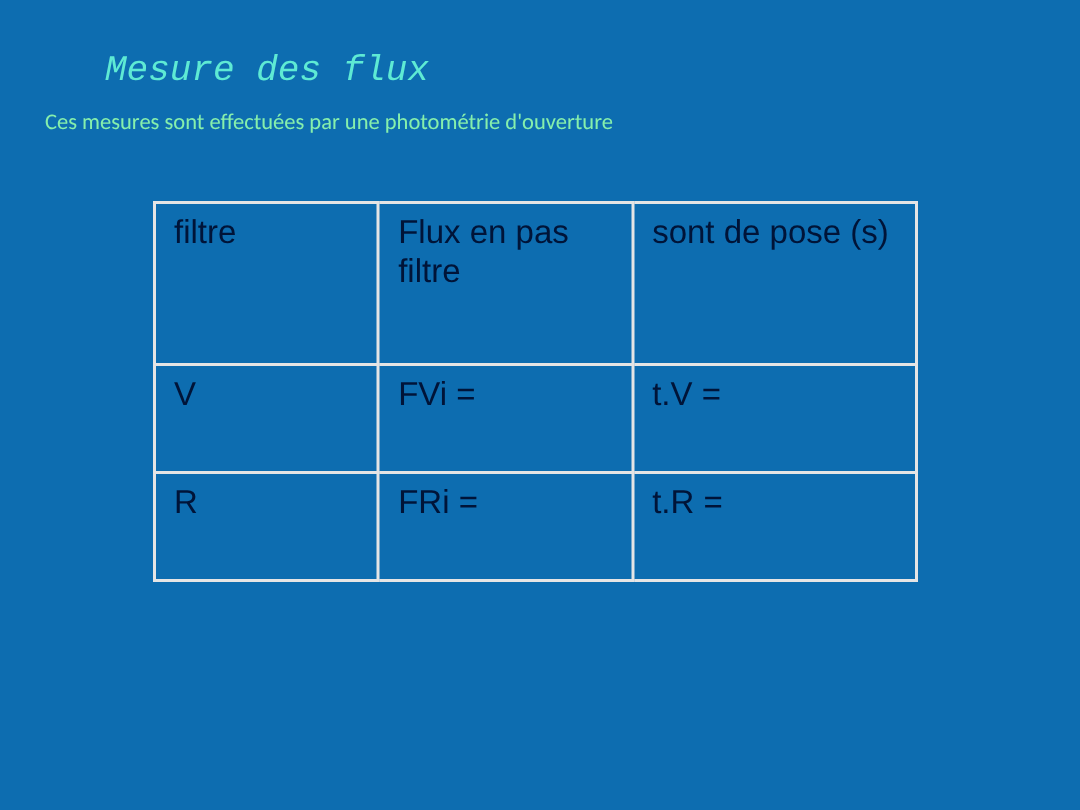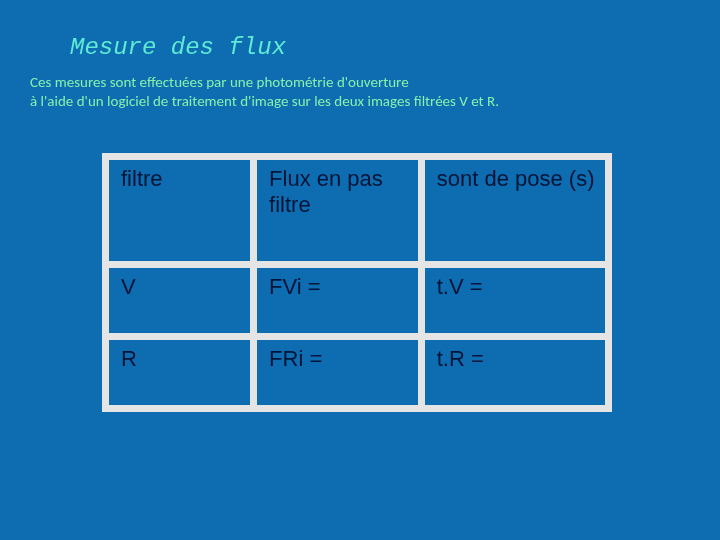--- a/index.html
+++ b/index.html
@@ -24,21 +24,21 @@
     color: #86efac;
     line-height: 1.25;
     margin-bottom: 42px;
   }
   .table {
     margin-left: 72px;
     border-collapse: collapse;
     width: 510px;
   }
   .table td {
-    border: 7px solid #e5e5e5;
+    border: 2px solid #e5e5e5;
     padding: 6px 10px 6px 12px;
     font-family: Verdana, Geneva, sans-serif;
     font-size: 22px;
     color: #001438;
     vertical-align: top;
   }
   .table .hdr td {
     height: 108px;
   }
   .table .row td {
@@ -48,21 +48,20 @@
   .table td.c1 { width: 170px; }
   .table td.c2 { width: 190px; }
 </style>
 </head>
 <body>
 
 <div class="title">Mesure des flux</div>
 
 <div class="desc">
   <span>Ces mesures sont effectuées par une photométrie d'ouverture</span><br>
-  <span>à l'aide d'un logiciel de traitement d'image sur les deux images filtrées V et R.</span>
 </div>
 
 <table class="table">
   <tbody>
       <tr class="hdr">
     <td class="c0">filtre</td>
     <td class="c1">Flux en pas filtre</td>
     <td class="c2">sont de pose (s)</td>
   </tr>
   <tr class="row">

